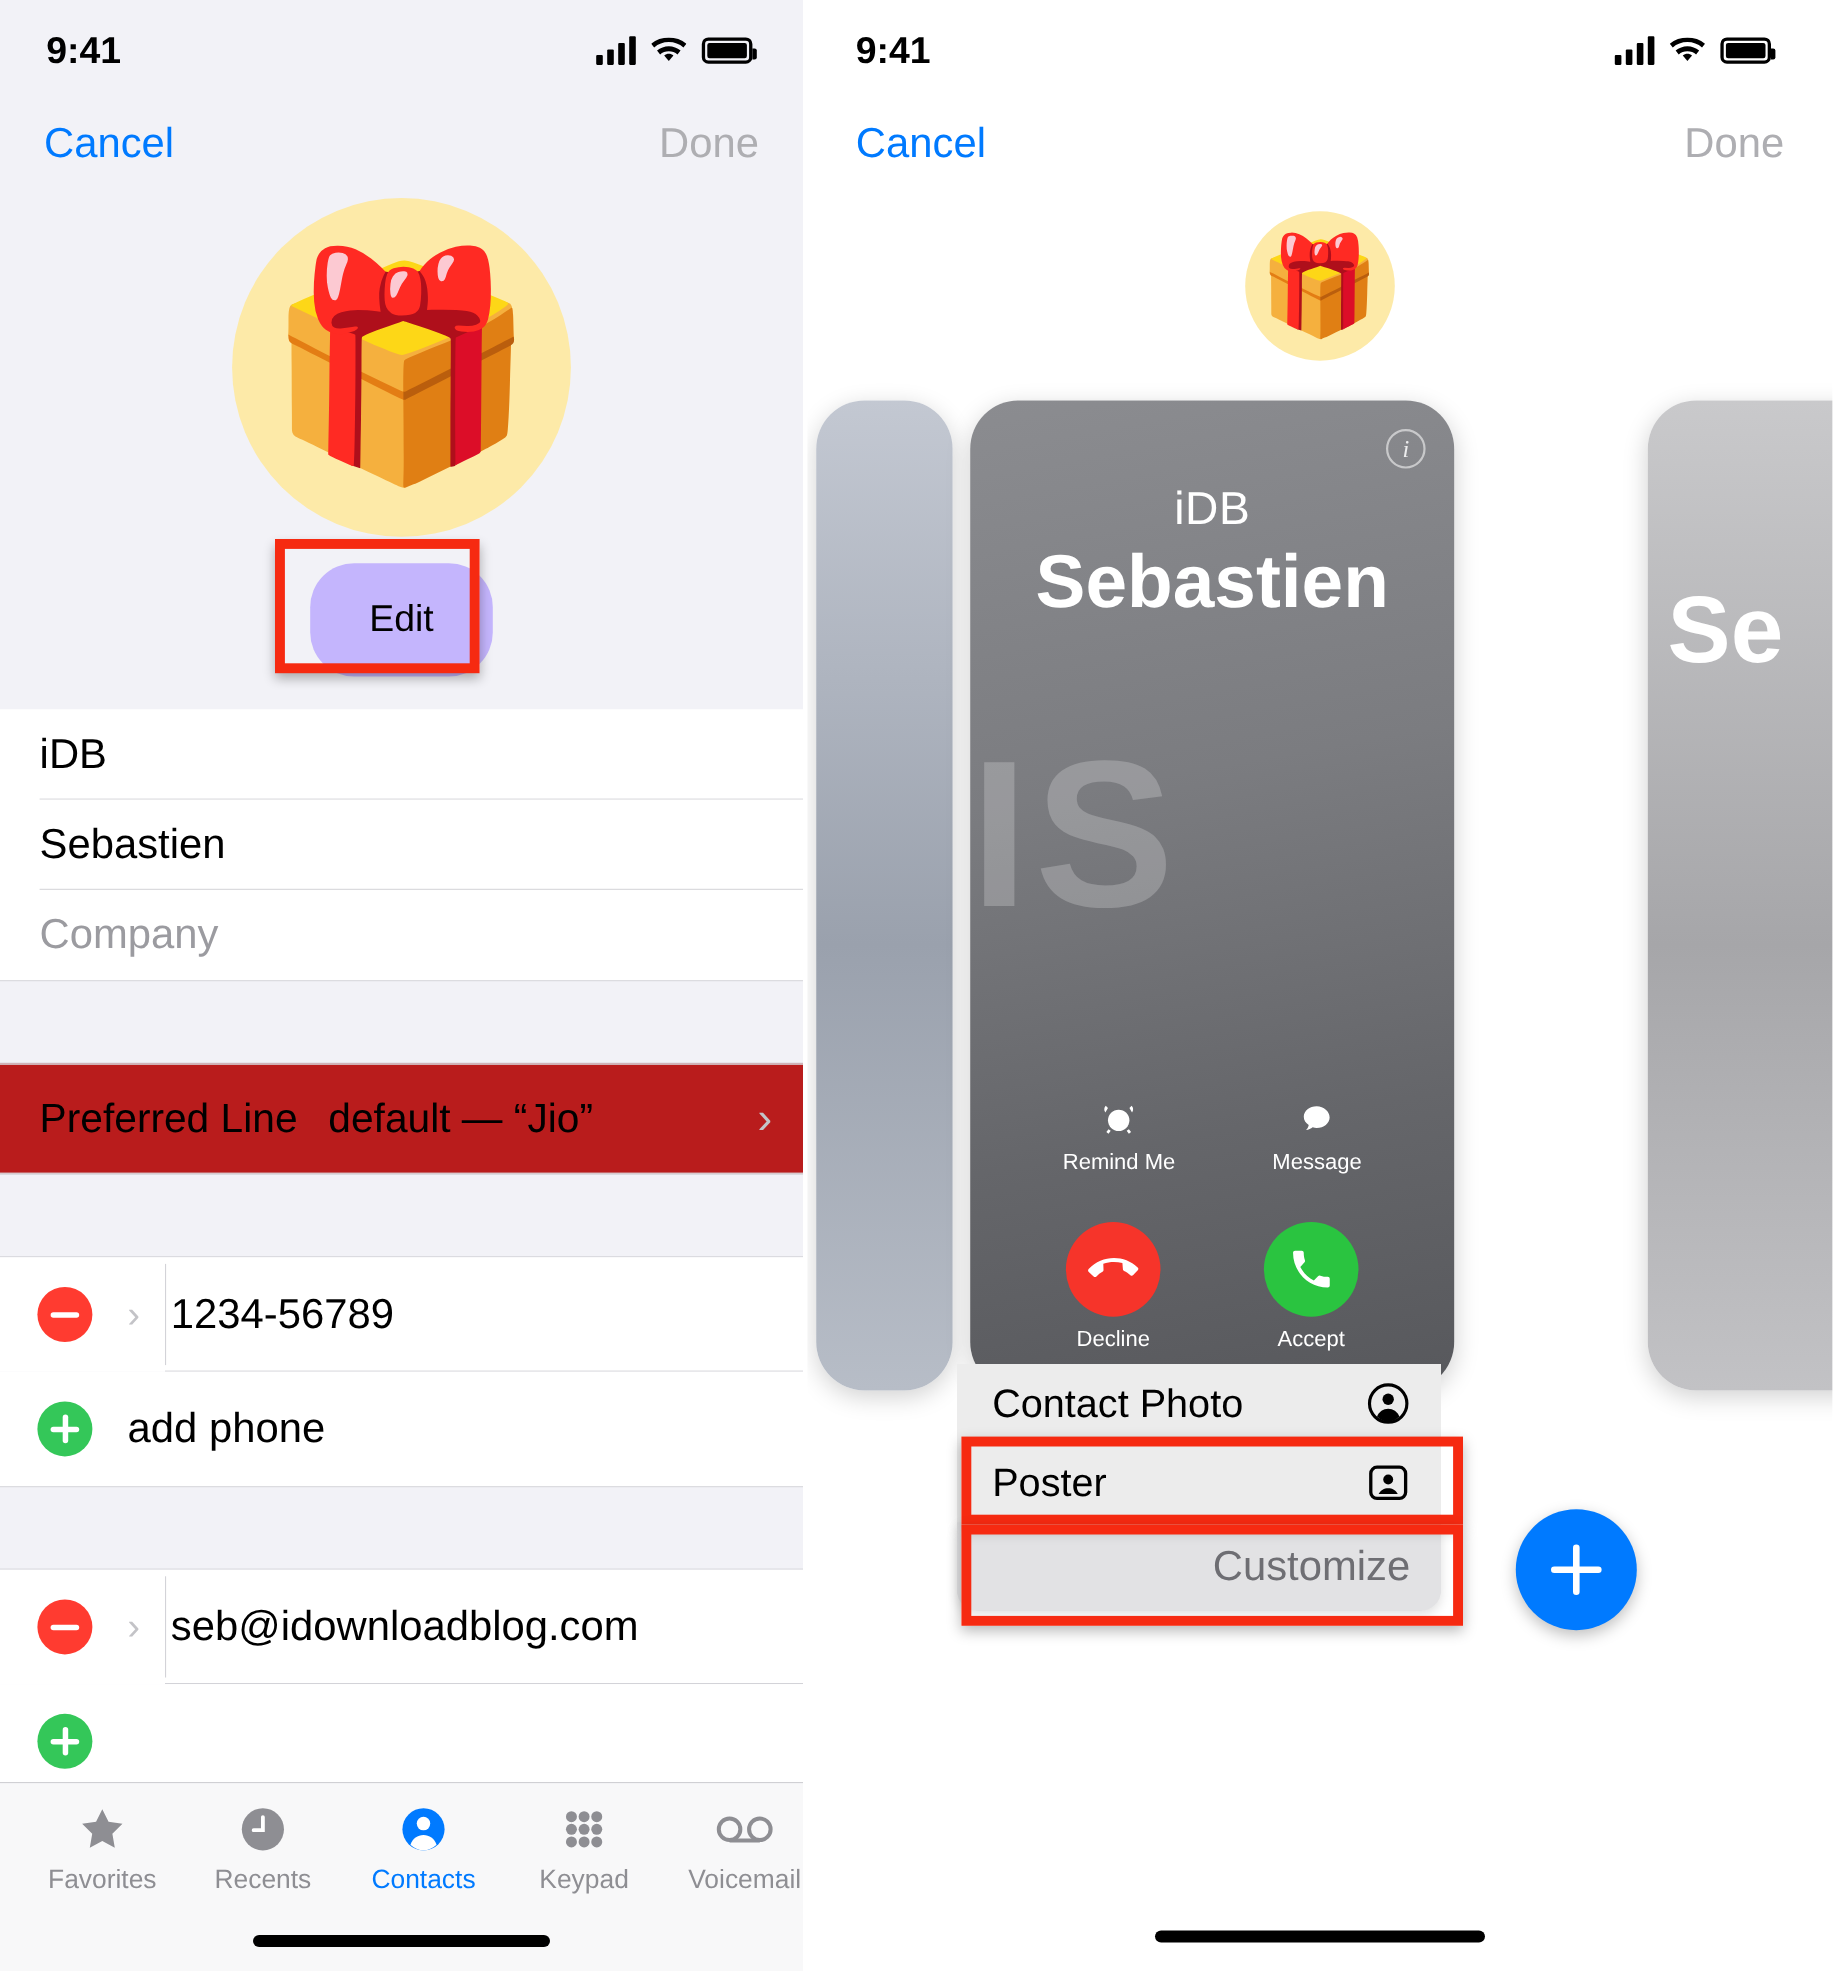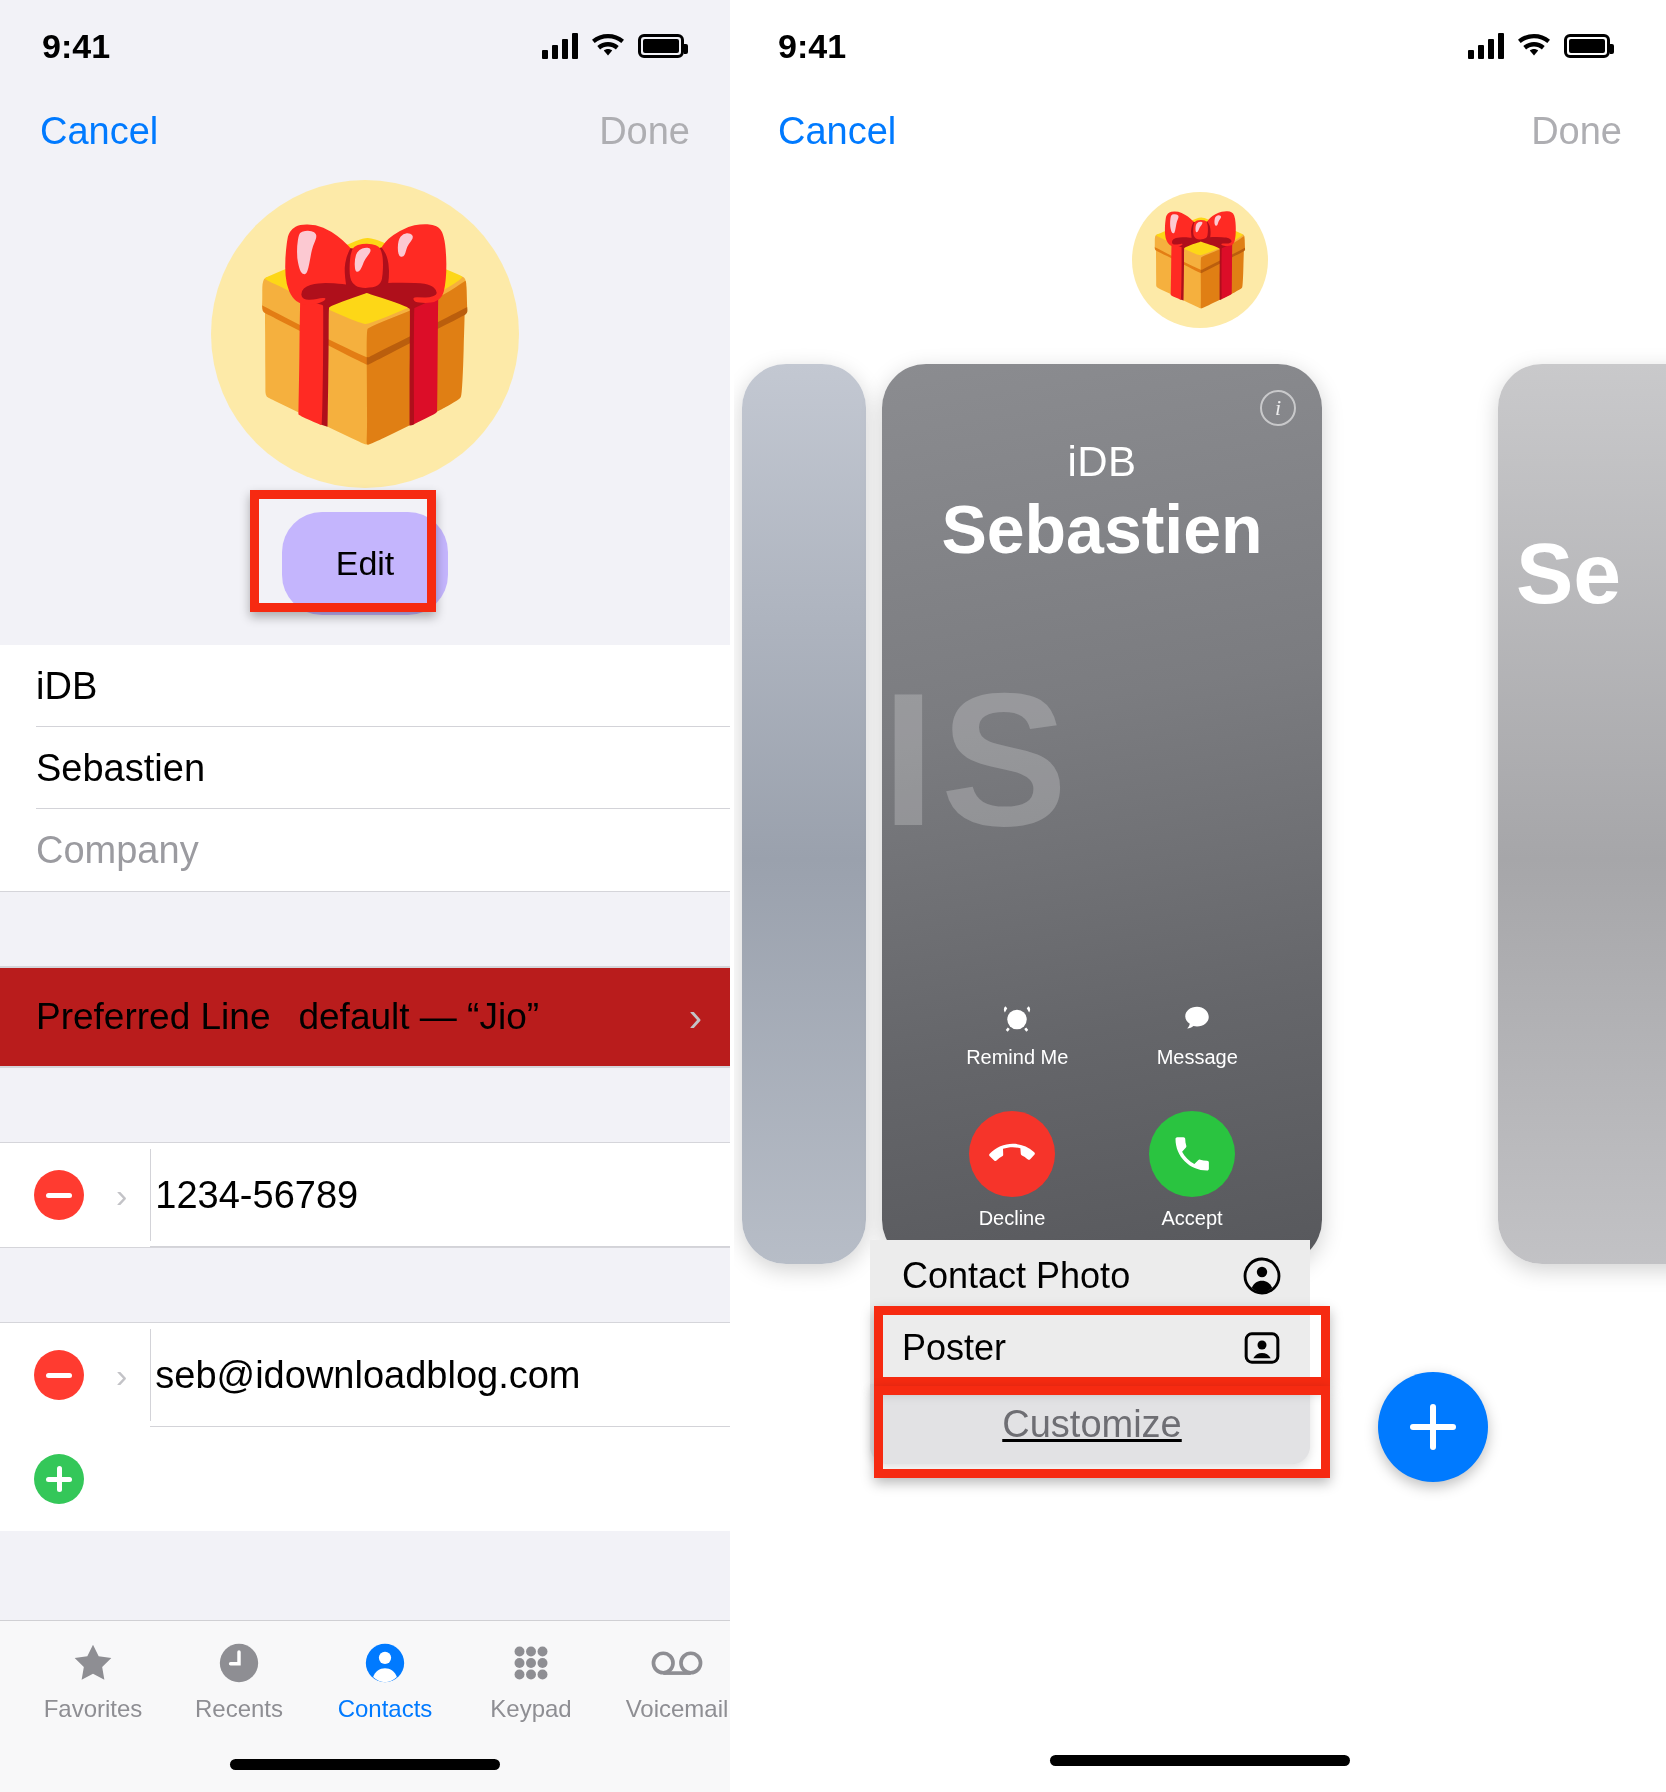--- a/index.html
+++ b/index.html
@@ -243,24 +243,23 @@
     background: #ececec; border-radius: 0 0 20px 20px;
     overflow: visible;
   }
   .opt {
     height: 72px; display:flex; align-items:center; justify-content: space-between;
     padding: 0 28px 0 32px; cursor: pointer; background: #ececec;
   }
   .opt-label { font-size: 36px; color: #000; }
   .opt-ico { width: 40px; height: 40px; display:flex; align-items:center; justify-content:center; }
   .opt.customize {
-    justify-content:center; background: #e2e2e4;
+    justify-content:flex-end; background: #e2e2e4;
     border-radius: 0 0 18px 18px; height: 80px;
     box-shadow: 0 4px 10px rgba(0,0,0,.12);
-    text-decoration: underline;
   }
   .opt.customize .opt-label { font-size: 38px; color: #6e6e73; }
   .hl-box {
     position:absolute; border: 9px solid #f62a11; pointer-events:none;
     box-shadow: 0 5px 12px rgba(0,0,0,.28);
   }
   .fab {
     position:absolute; width: 110px; height: 110px; border-radius:50%;
     background:#007aff; display:flex; align-items:center; justify-content:center;
     box-shadow: 0 5px 14px rgba(0,0,0,.25); cursor:pointer;
@@ -341,20 +340,26 @@
 
     <div class="entry-row underline">
       <div class="divider-v"></div>
       <div class="dot minus">
           <span></span>
         </div>
       <span class="entry-chev">›</span>
       <span class="entry-val">1234-56789</span>
     </div>
 
+    <div class="entry-row">
+      <div class="dot plus">
+          <span></span>
+        </div>
+      <span class="entry-label">add phone</span>
+    </div>
 
     <div class="sep-gap"></div>
 
     <div class="entry-row underline">
       <div class="divider-v"></div>
       <div class="dot minus">
           <span></span>
         </div>
       <span class="entry-chev">›</span>
       <span class="entry-val">seb@idownloadblog.com</span>

